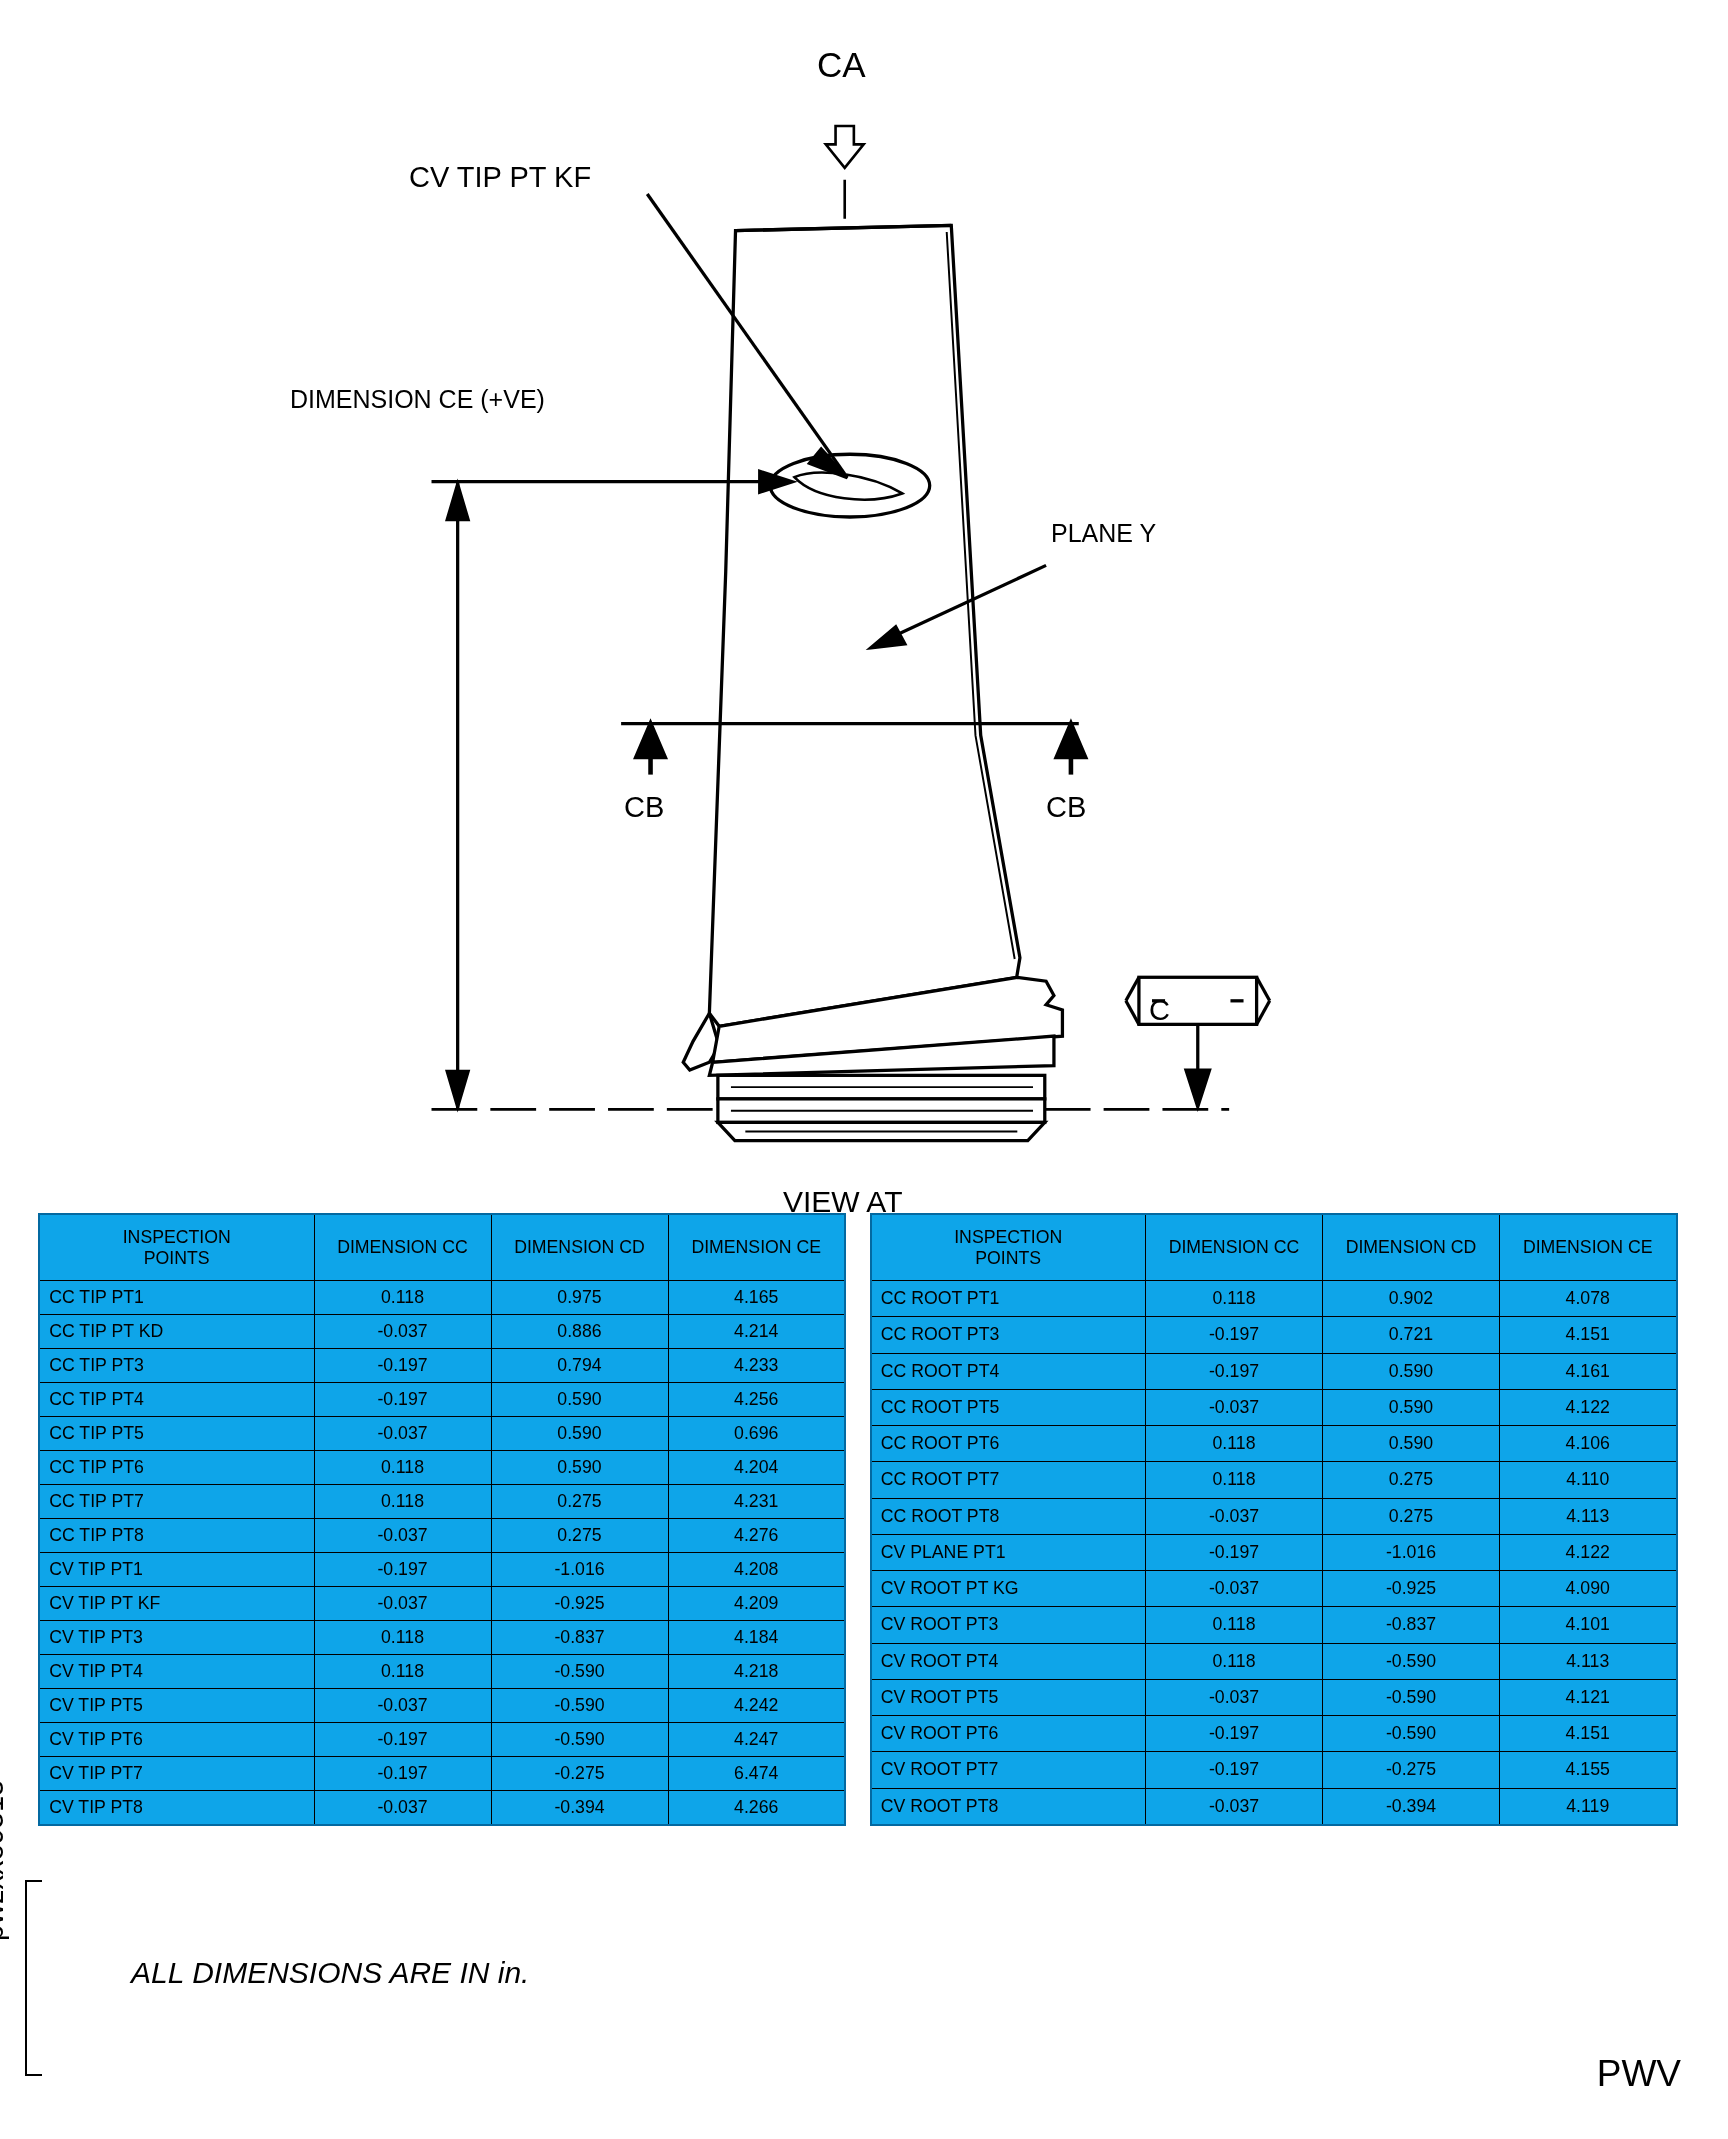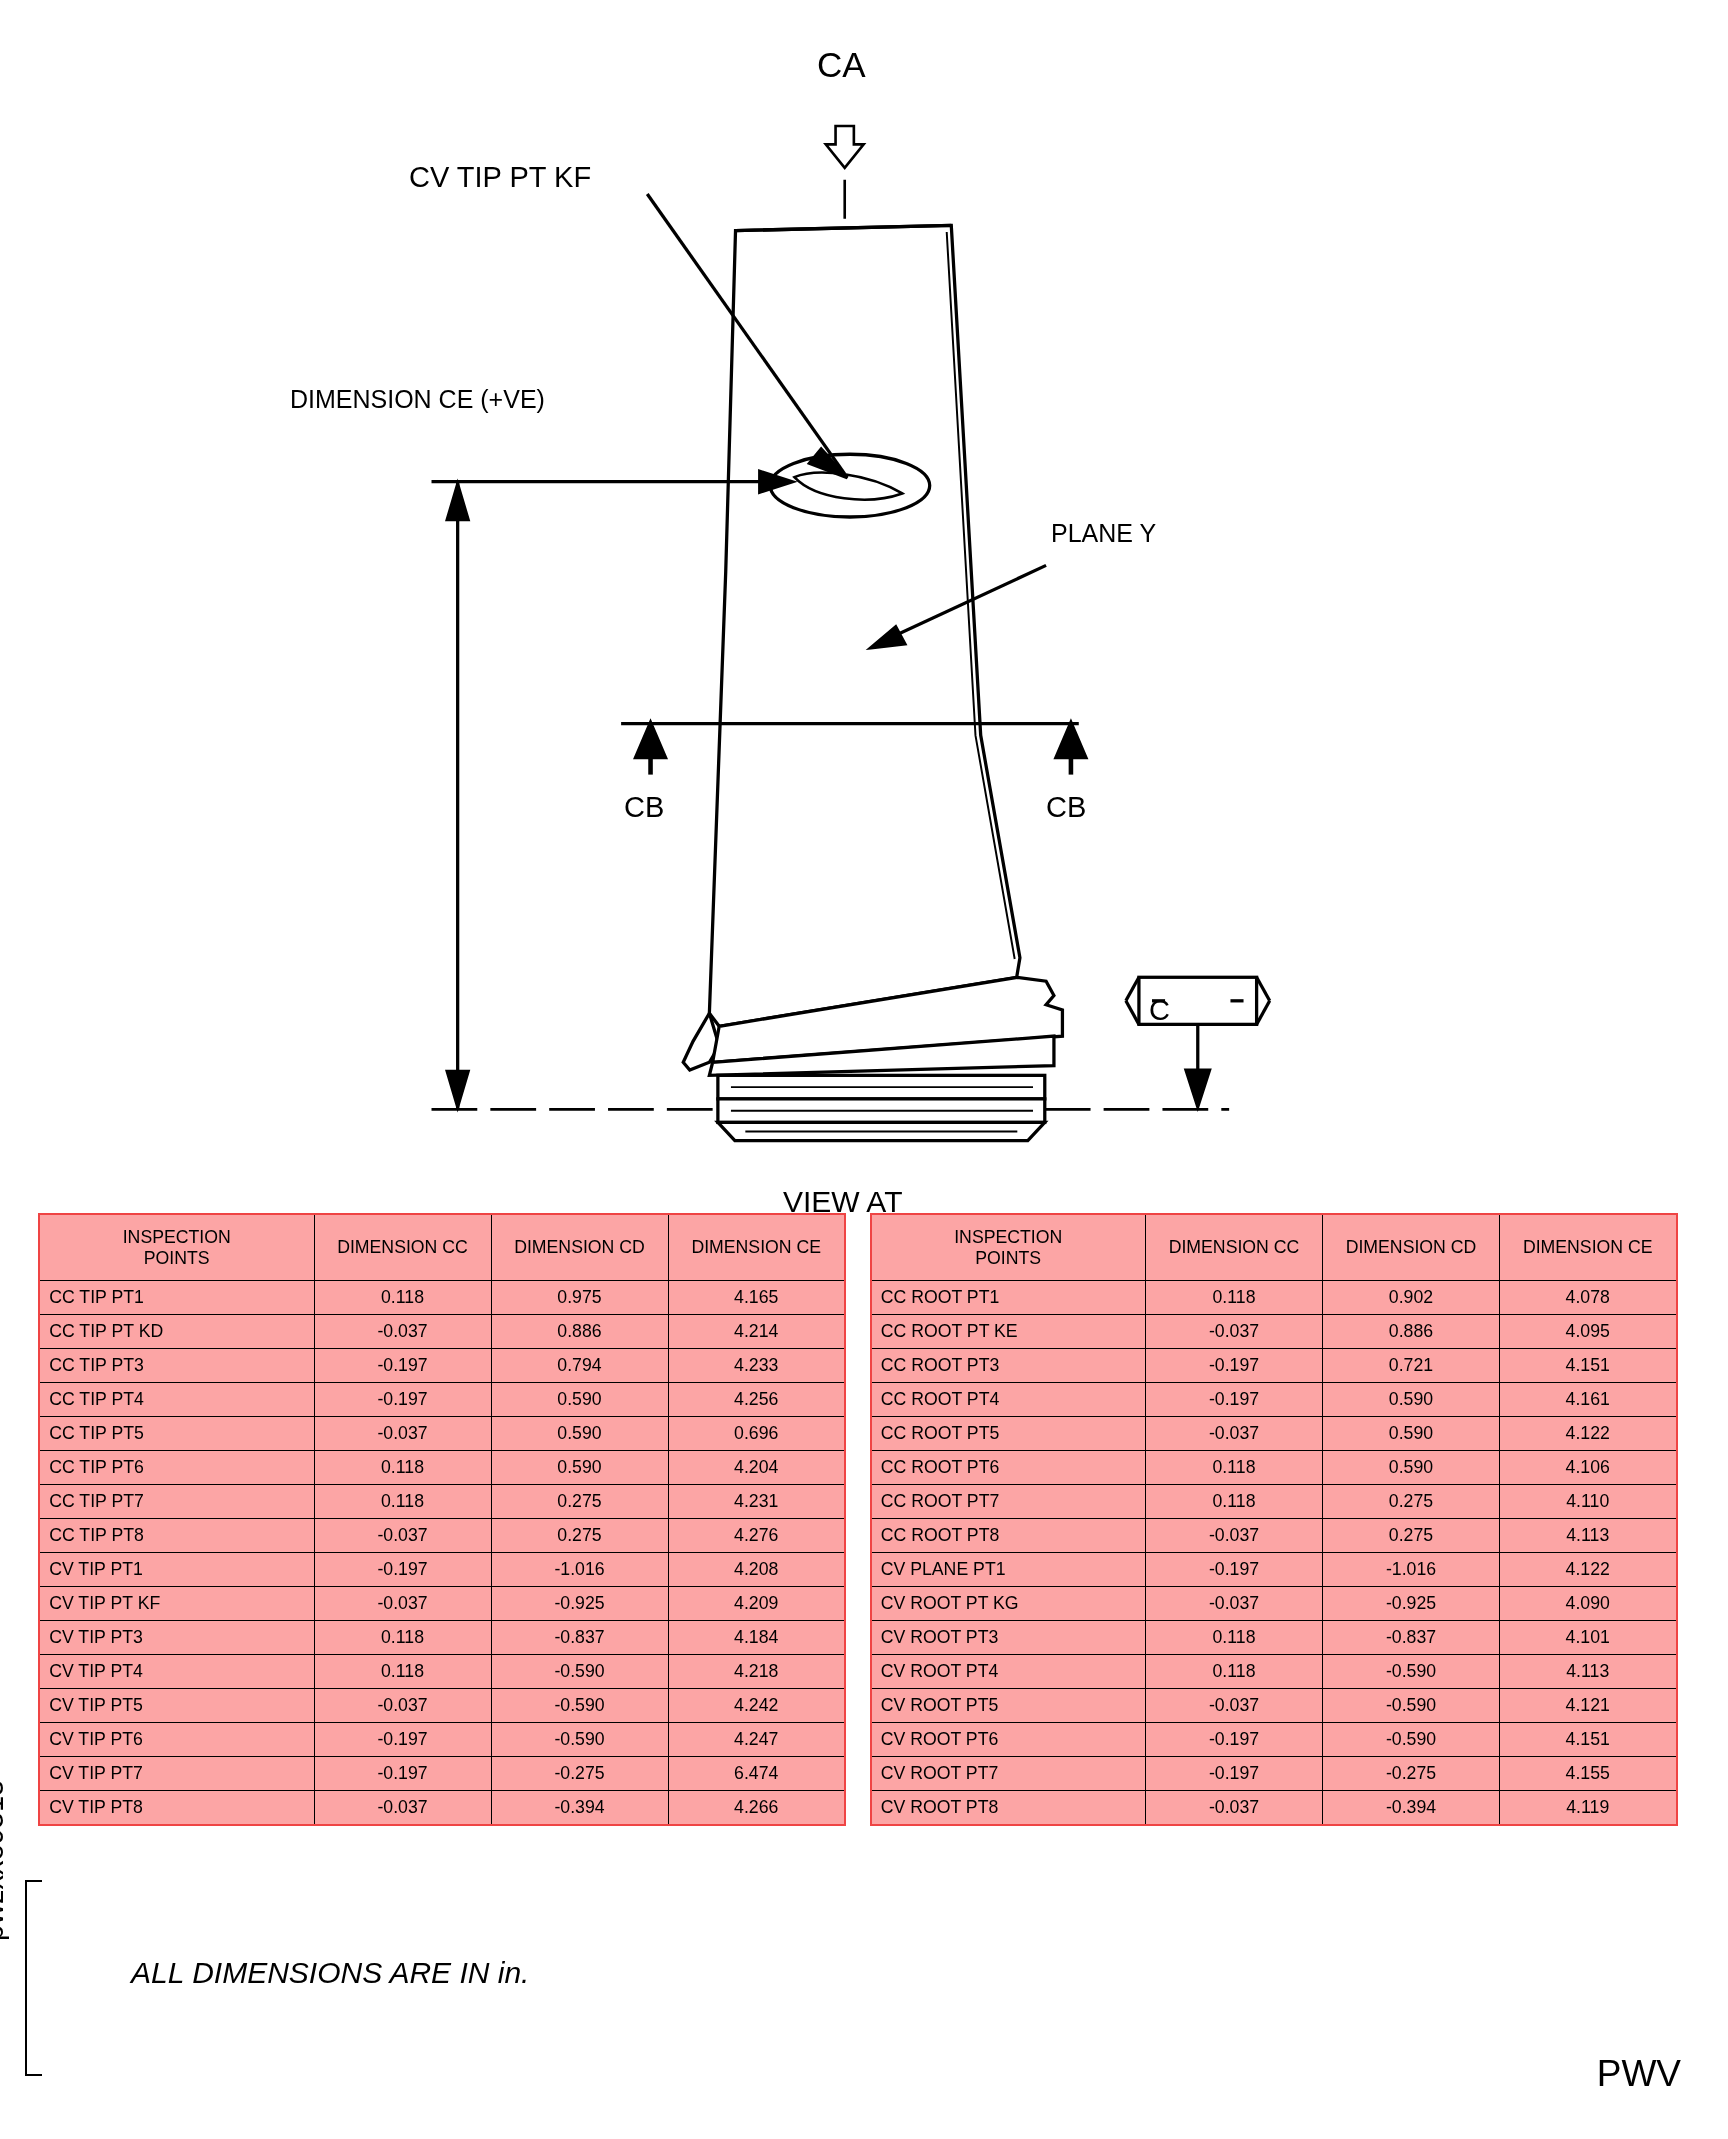--- a/index.html
+++ b/index.html
@@ -48,23 +48,23 @@
   #tables {
     position: absolute;
     left: 38px;
     top: 1213px;
     width: 1641px;
     display: flex;
     gap: 23.5px;
   }
   table.pts {
     border-collapse: collapse;
-    border: 2px solid #ef4444;
+    border: 2px solid #0369a1;
     table-layout: fixed;
-    background: #fca5a5;
+    background: #0ea5e9;
   }
   table.pts th, table.pts td {
     border: 1.3px solid #000;
     font-size: 17.7px;
     font-family: "Liberation Sans", sans-serif;
     padding: 0;
     height: 33px;
   }
   table.pts thead th {
     height: 65px;
@@ -367,26 +367,20 @@
         </tr>
       </thead>
       <tbody>
         <tr>
           <td class="name">CC ROOT PT1</td>
           <td class="num">0.118</td>
           <td class="num">0.902</td>
           <td class="num">4.078</td>
         </tr>
         <tr>
-          <td class="name">CC ROOT PT KE</td>
-          <td class="num">-0.037</td>
-          <td class="num">0.886</td>
-          <td class="num">4.095</td>
-        </tr>
-        <tr>
           <td class="name">CC ROOT PT3</td>
           <td class="num">-0.197</td>
           <td class="num">0.721</td>
           <td class="num">4.151</td>
         </tr>
         <tr>
           <td class="name">CC ROOT PT4</td>
           <td class="num">-0.197</td>
           <td class="num">0.590</td>
           <td class="num">4.161</td>

